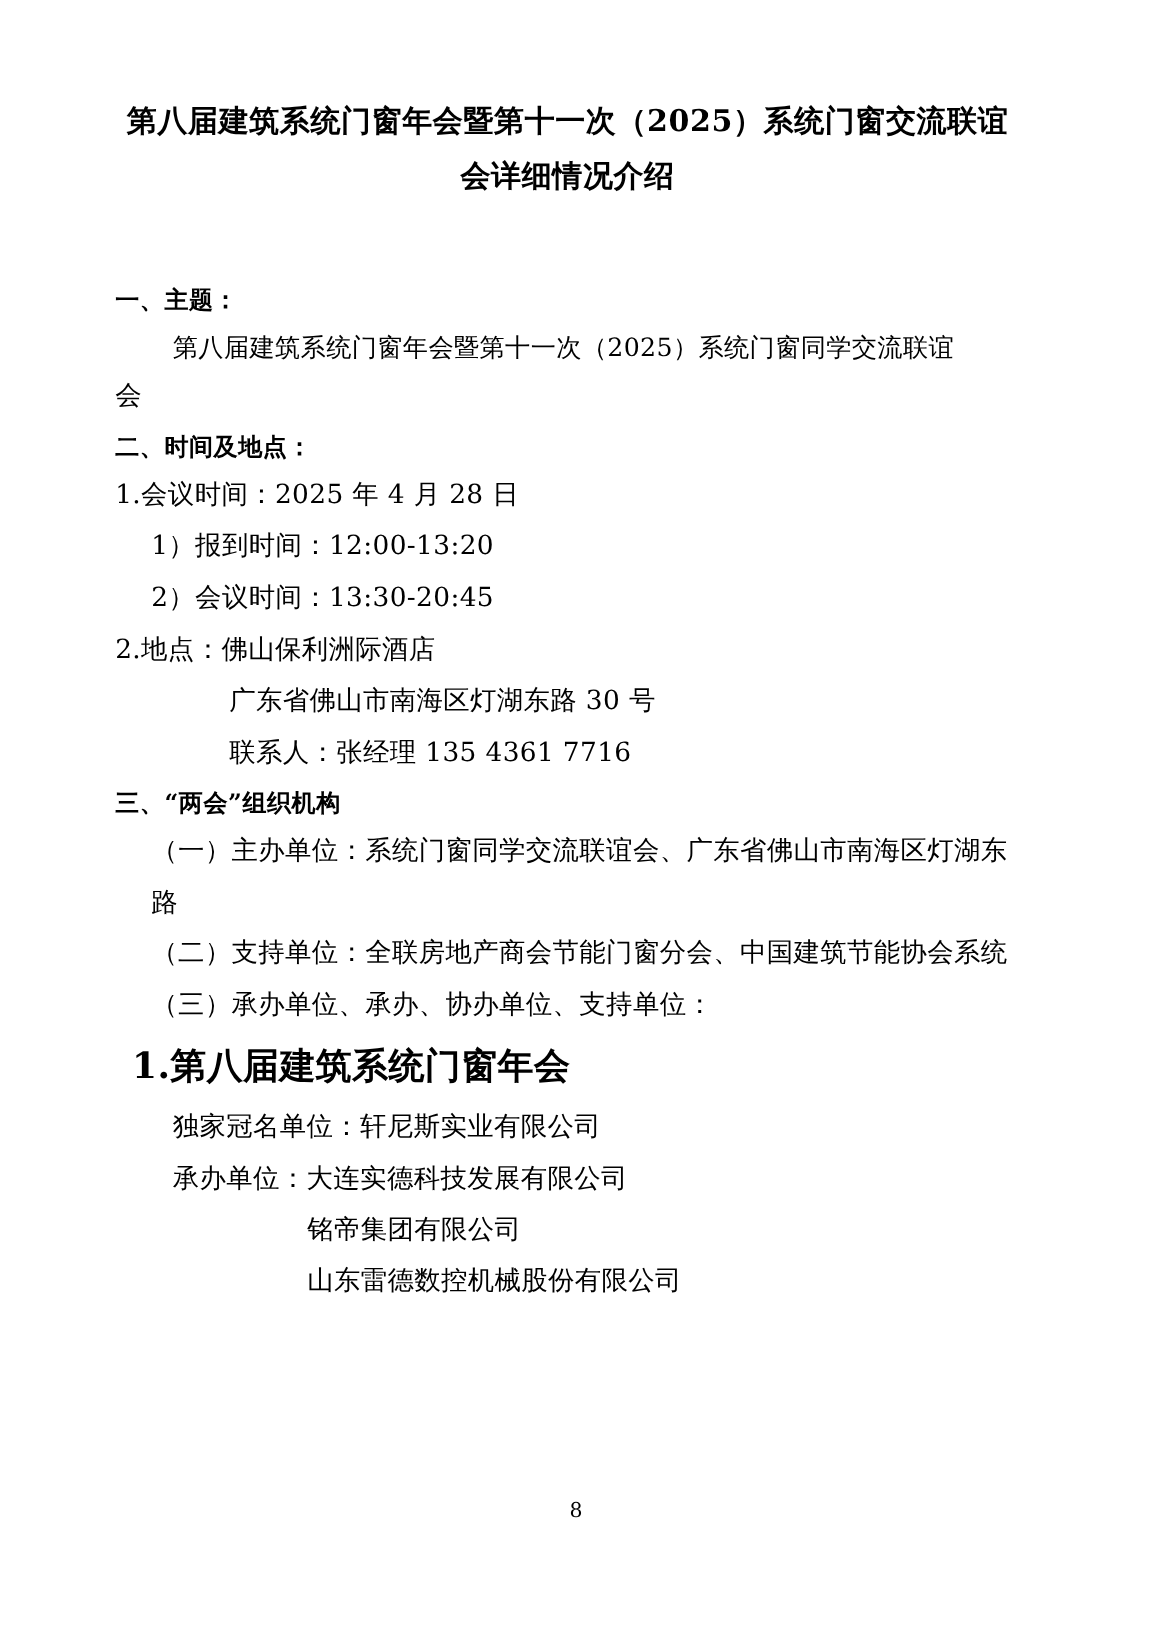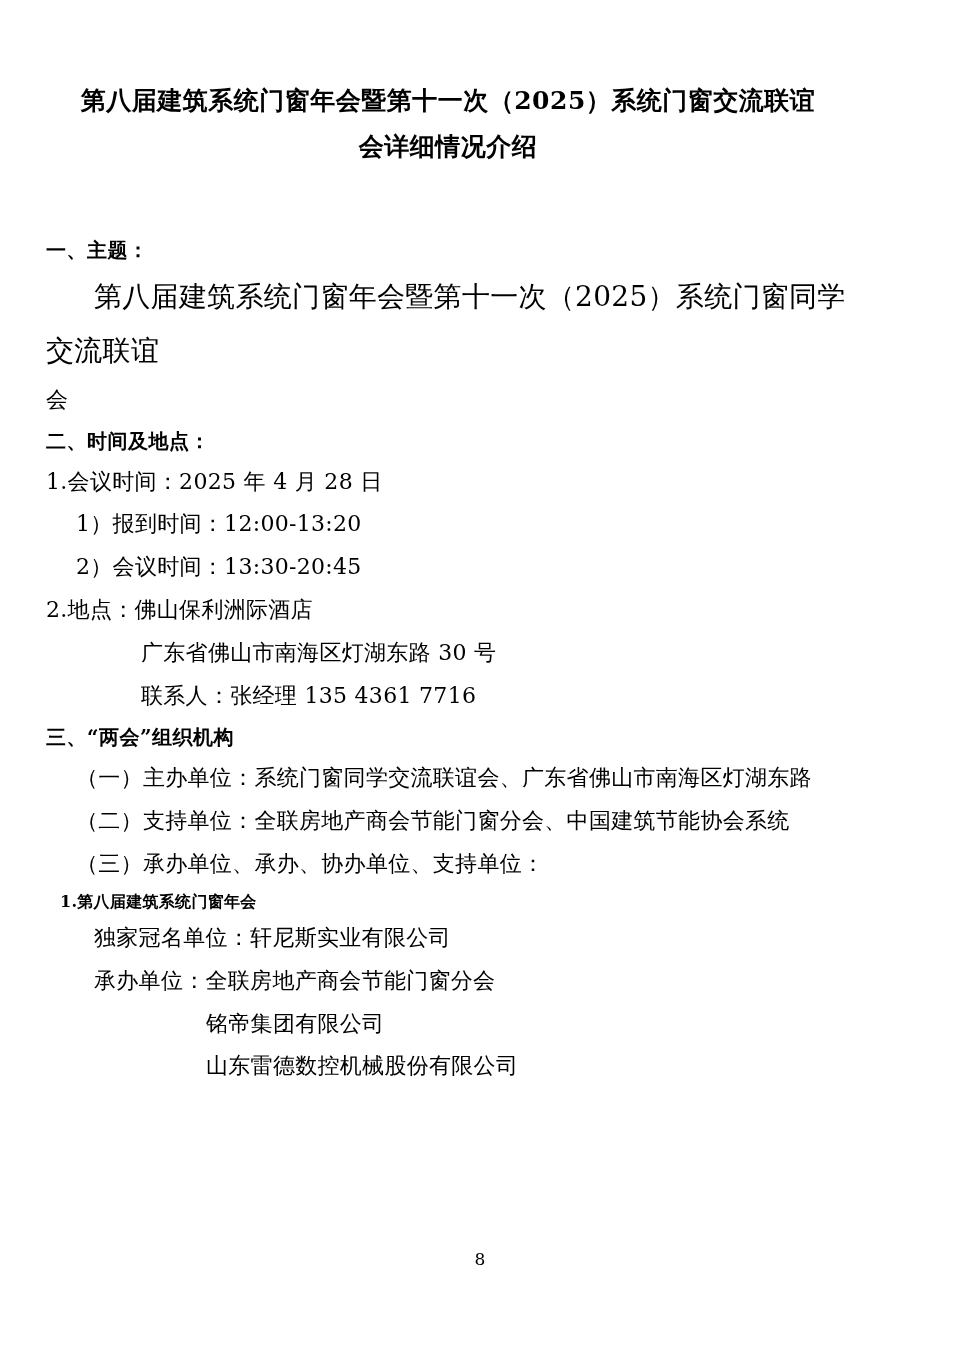--- a/index.html
+++ b/index.html
@@ -13,21 +13,21 @@
     font-family: "DejaVu Serif", "Liberation Serif", serif;
     color: #000000;
     position: relative;
     overflow: hidden;
   }
   .page {
     position: relative;
     width: 960px;
     height: 1357px;
     box-sizing: border-box;
-    padding: 78px 110px 40px 46px;
+    padding: 78px 110px 40px 96px;
   }
   .doc-title {
     font-family: "DejaVu Serif", "Liberation Serif", serif;
     font-weight: bold;
     font-size: 25px;
     line-height: 1.85;
     text-align: center;
     letter-spacing: 0.5px;
     margin: 0 0 0 0;
   }
@@ -44,34 +44,34 @@
     letter-spacing: 0.5px;
     margin: 0;
   }
   .para {
     font-size: 22px;
     line-height: 1.95;
     margin: 0;
     letter-spacing: 0.3px;
   }
   .ind-para {
-    font-size: 28px;
+    font-size: 21px;
     line-height: 1.95;
     margin: 0;
     text-indent: 48px;
     letter-spacing: 0.3px;
   }
   .lvl1 { padding-left: 0px; }
   .lvl2 { padding-left: 30px; }
   .lvl3 { padding-left: 48px; }
   .lvl4 { padding-left: 95px; }
   .lvl5 { padding-left: 160px; }
   .sub-bold {
     font-weight: bold;
-    font-size: 16px;
+    font-size: 30px;
     line-height: 1.95;
     margin: 0;
     padding-left: 14px;
     letter-spacing: 0.3px;
   }
   .page-number {
     position: absolute;
     bottom: 88px;
     left: 0;
     width: 960px;
@@ -103,18 +103,18 @@
   <p class="para lvl1">2.地点：佛山保利洲际酒店</p>
   <p class="para lvl4">广东省佛山市南海区灯湖东路 30 号</p>
   <p class="para lvl4">联系人：张经理  135 4361 7716</p>
 
   <p class="h-section">三、“两会”组织机构</p>
   <p class="para lvl2">（一）主办单位：系统门窗同学交流联谊会、广东省佛山市南海区灯湖东路</p>
   <p class="para lvl2">（二）支持单位：全联房地产商会节能门窗分会、中国建筑节能协会系统</p>
   <p class="para lvl2">（三）承办单位、承办、协办单位、支持单位：</p>
   <p class="sub-bold">1.第八届建筑系统门窗年会</p>
   <p class="para lvl3">独家冠名单位：轩尼斯实业有限公司</p>
-  <p class="para lvl3">承办单位：全联房地产商会节能门窗分会</p>
+  <p class="para lvl3">承办单位：大连实德科技发展有限公司</p>
   <p class="para lvl5">铭帝集团有限公司</p>
   <p class="para lvl5">山东雷德数控机械股份有限公司</p>
 
   <div class="page-number">8</div>
 </div>
 
 </body></html>

